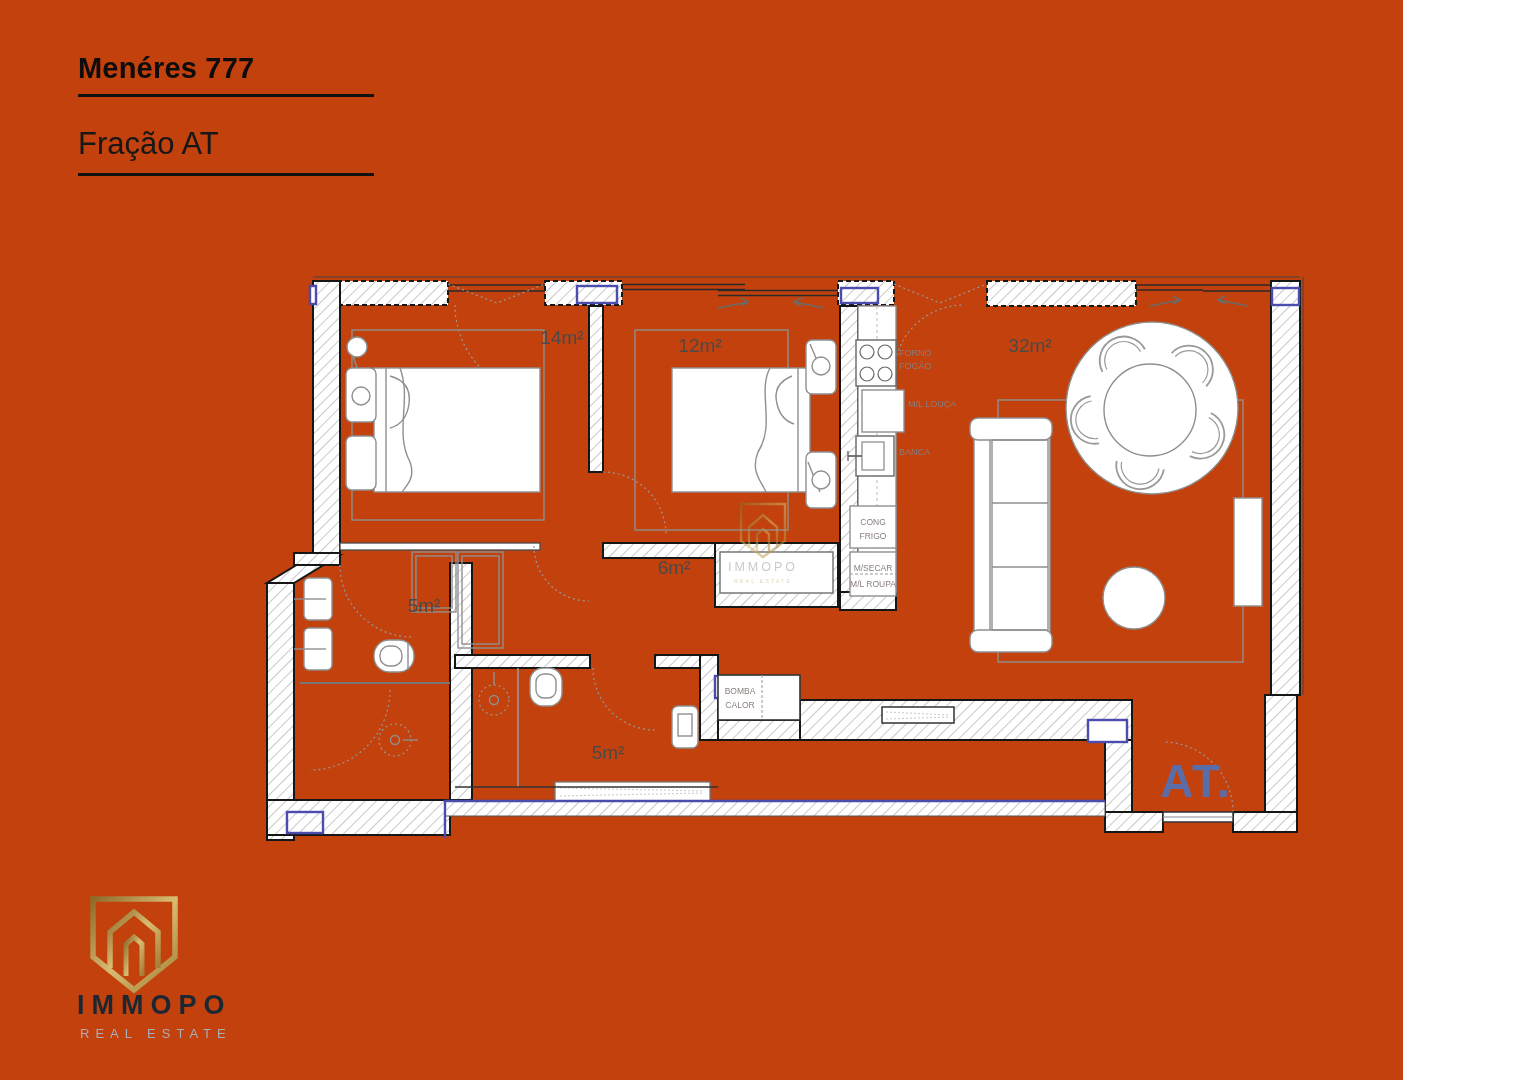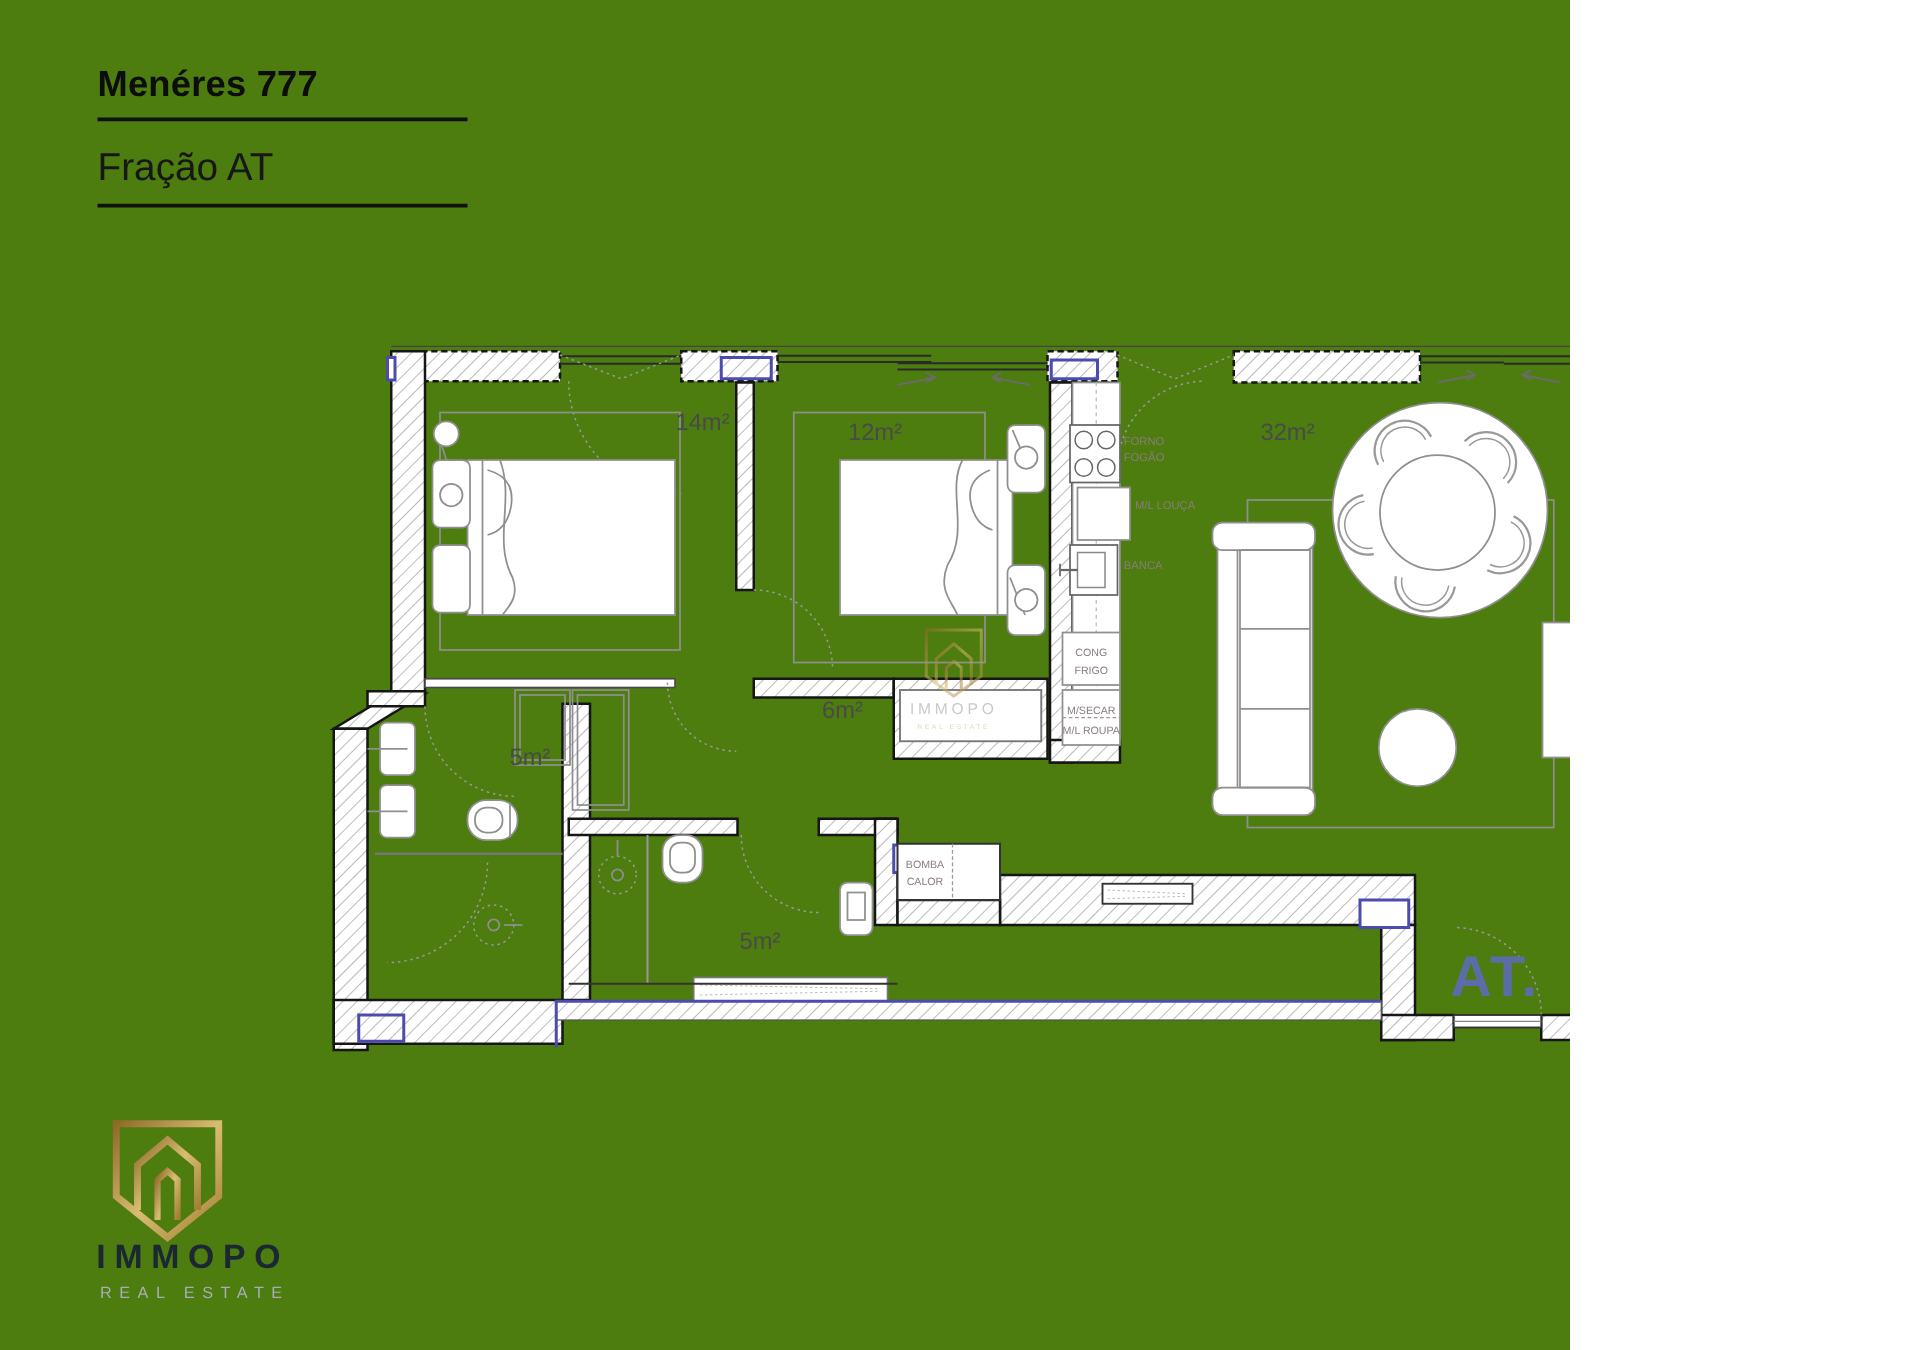--- a/index.html
+++ b/index.html
@@ -1,21 +1,21 @@
 <!DOCTYPE html>
 <html><head>
 <meta charset="utf-8">
 <style>
   html,body{margin:0;padding:0;background:#ffffff;}
-  .page{position:relative;width:1256px;height:1080px;background:#4d7c0f;overflow:hidden;
+  .page{position:relative;width:1403px;height:1080px;background:#c2410c;overflow:hidden;
         font-family:"Liberation Sans","DejaVu Sans",sans-serif;}
   .header{position:absolute;left:78px;top:52px;width:300px;}
   .header .project{font-size:29px;font-weight:700;color:#0d0d0d;letter-spacing:.2px;margin:0;}
   .header .rule1{width:296px;height:3px;background:#111;margin-top:9px;}
-  .header .fraction{font-size:31px;font-weight:400;color:#171717;margin-top:19px;}
+  .header .fraction{font-size:31px;font-weight:400;color:#171717;margin-top:29px;}
   .header .rule2{width:296px;height:2.5px;background:#111;margin-top:11px;}
   svg text{font-family:"Liberation Sans","DejaVu Sans",sans-serif;}
   .roomlabel{fill:#4a4a4a;font-size:19px;}
   .kitlabel{fill:#8a7d7d;font-size:9px;}
   .kitlabel-in{fill:#8a7d7d;font-size:8.5px;}
   .wall{fill:url(#hatch);stroke:#161616;stroke-width:2;}
   .wall-d{fill:url(#hatch);stroke:#161616;stroke-width:2;stroke-dasharray:5 3;}
   .thinband{fill:url(#hatch);stroke:#555;stroke-width:1;}
   .furn{fill:none;stroke:#8f8f8f;stroke-width:1.4;}
   .furnw{fill:#ffffff;stroke:#8f8f8f;stroke-width:1.4;}

